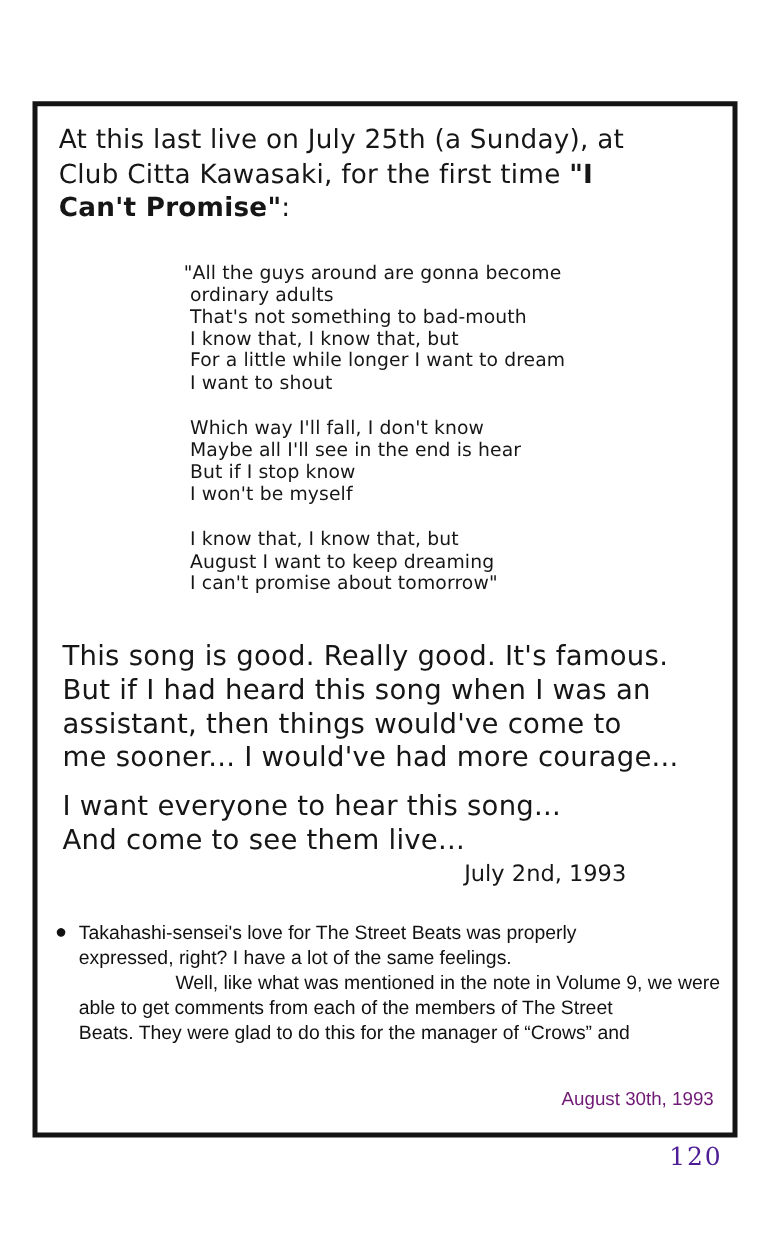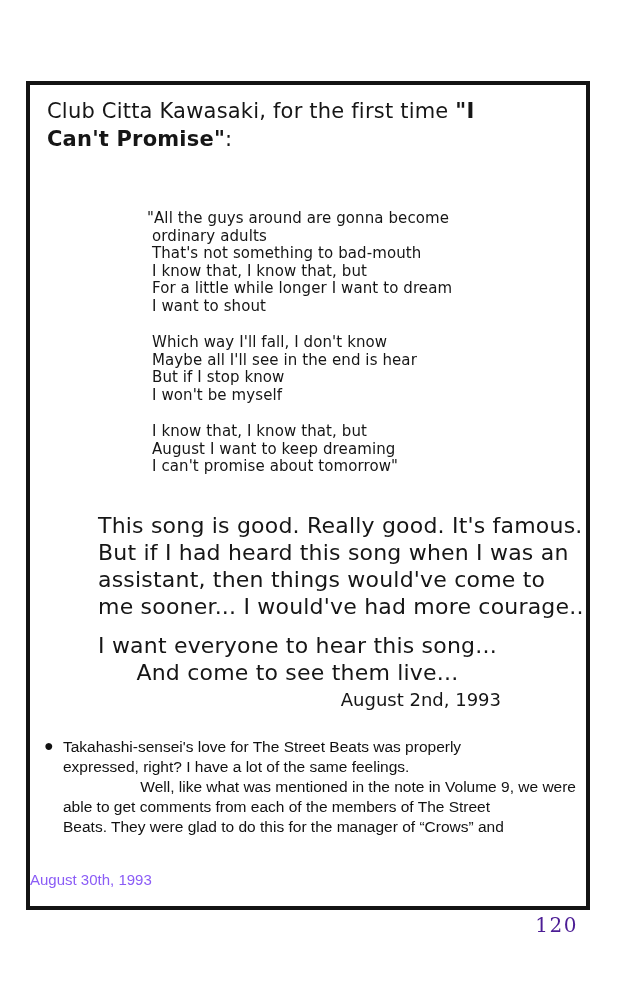--- a/index.html
+++ b/index.html
@@ -26,60 +26,61 @@
   .lyrics {
     position:absolute; left:122px; top:125px;
     font-size:15px; line-height:17.5px; letter-spacing:0.1px;
   }
   .stanza { margin-bottom:19px; }
   .hang { text-indent:-5px; }
 
   
   .para-large {
     position:absolute; left:20px;
-    font-size:22px; line-height:27px; letter-spacing:0.2px;margin-left:48px;
+    font-size:22px; line-height:27px; letter-spacing:0.2px;
   }
   .p1 { top:427px; }
-  .p2 { top:547px;text-align:center; }
+  .p2 { top:547px; }
 
   .date-hand {
     position:absolute; top:604px; left:0; right:85px;
     text-align:right; font-size:18px;
   }
 
   
   .note {
     position:absolute; left:33px; right:10px; top:652px;
     font-family:"Liberation Sans", sans-serif;
     font-size:15.5px; line-height:20px; color:#111111;
   }
   .note .bullet {
     position:absolute; left:-19px; top:-1px; font-size:16px;
   }
   .note .indent { text-indent:10px;text-align:right; }
 
   .date-typed {
     position:absolute; top:786px; left:0; right:15px;
-    text-align:left;
-    font-family:"Liberation Sans", sans-serif; font-size:15px; color:#8b5cf6;
+    text-align:right;
+    font-family:"Liberation Sans", sans-serif; font-size:15px; color:#701a75;
   }
 
   .page-number {
     position:absolute; top:913px; right:46px;
     font-family:"DejaVu Serif", serif; font-size:20px;
     letter-spacing:1.5px; color:#4c1d95;
   }
 </style>
 </head>
 <body>
 
 <div class="page">
   <div class="frame">
 
     <div class="intro">
+      <div class="line"><span>At this last live on July 25th (a Sunday), at</span></div>
       <div class="line"><span>Club Citta Kawasaki, for the first time </span><span class="bold">"I</span></div>
       <div class="line"><span class="bold">Can't Promise"</span><span>:</span></div>
     </div>
 
     <div class="lyrics">
       <div class="stanza">
         <div class="line hang">"All the guys around are gonna become</div>
         <div class="line">ordinary adults</div>
         <div class="line">That's not something to bad-mouth</div>
         <div class="line">I know that, I know that, but</div>
@@ -104,21 +105,21 @@
       <div class="line">But if I had heard this song when I was an</div>
       <div class="line">assistant, then things would've come to</div>
       <div class="line">me sooner... I would've had more courage...</div>
     </div>
 
     <div class="para-large p2">
       <div class="line">I want everyone to hear this song...</div>
       <div class="line">And come to see them live...</div>
     </div>
 
-    <div class="date-hand">August 2nd, 1993</div>
+    <div class="date-hand">July 2nd, 1993</div>
 
     <div class="note">
       <span class="bullet">●</span>
       <div class="line">Takahashi-sensei's love for The Street Beats was properly</div>
       <div class="line">expressed, right? I have a lot of the same feelings.</div>
       <div class="line indent">Well, like what was mentioned in the note in Volume 9, we were</div>
       <div class="line">able to get comments from each of the members of The Street</div>
       <div class="line">Beats. They were glad to do this for the manager of “Crows” and</div>
     </div>
 

